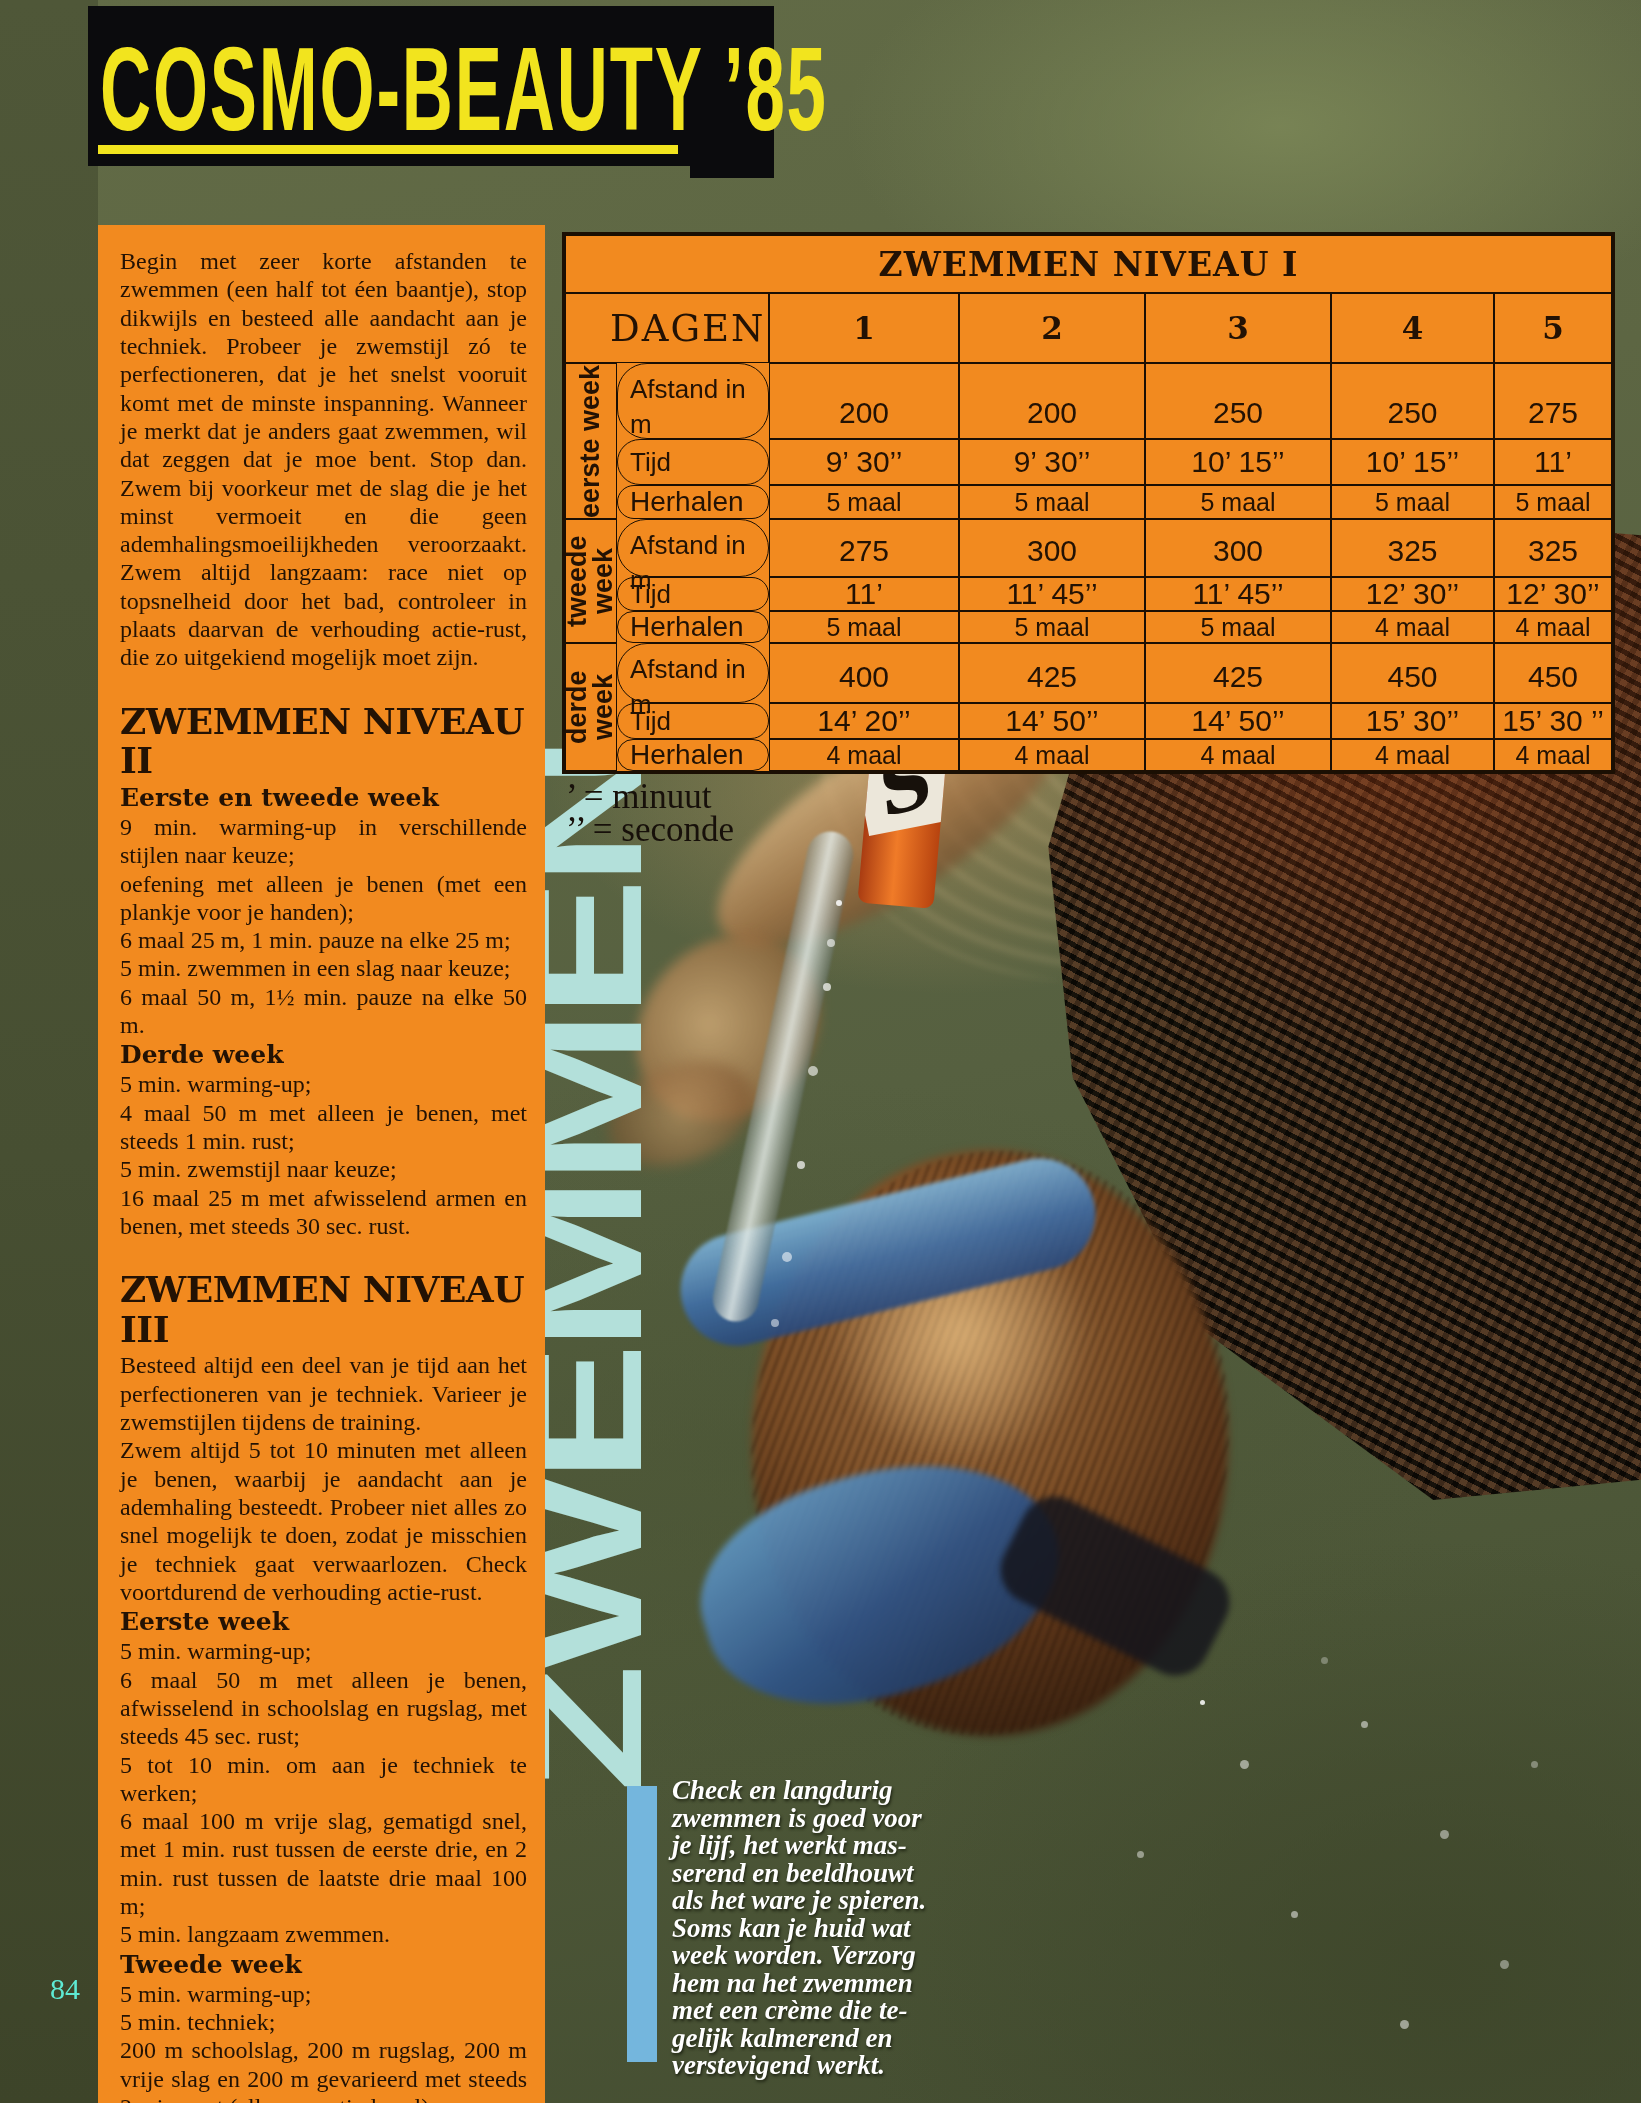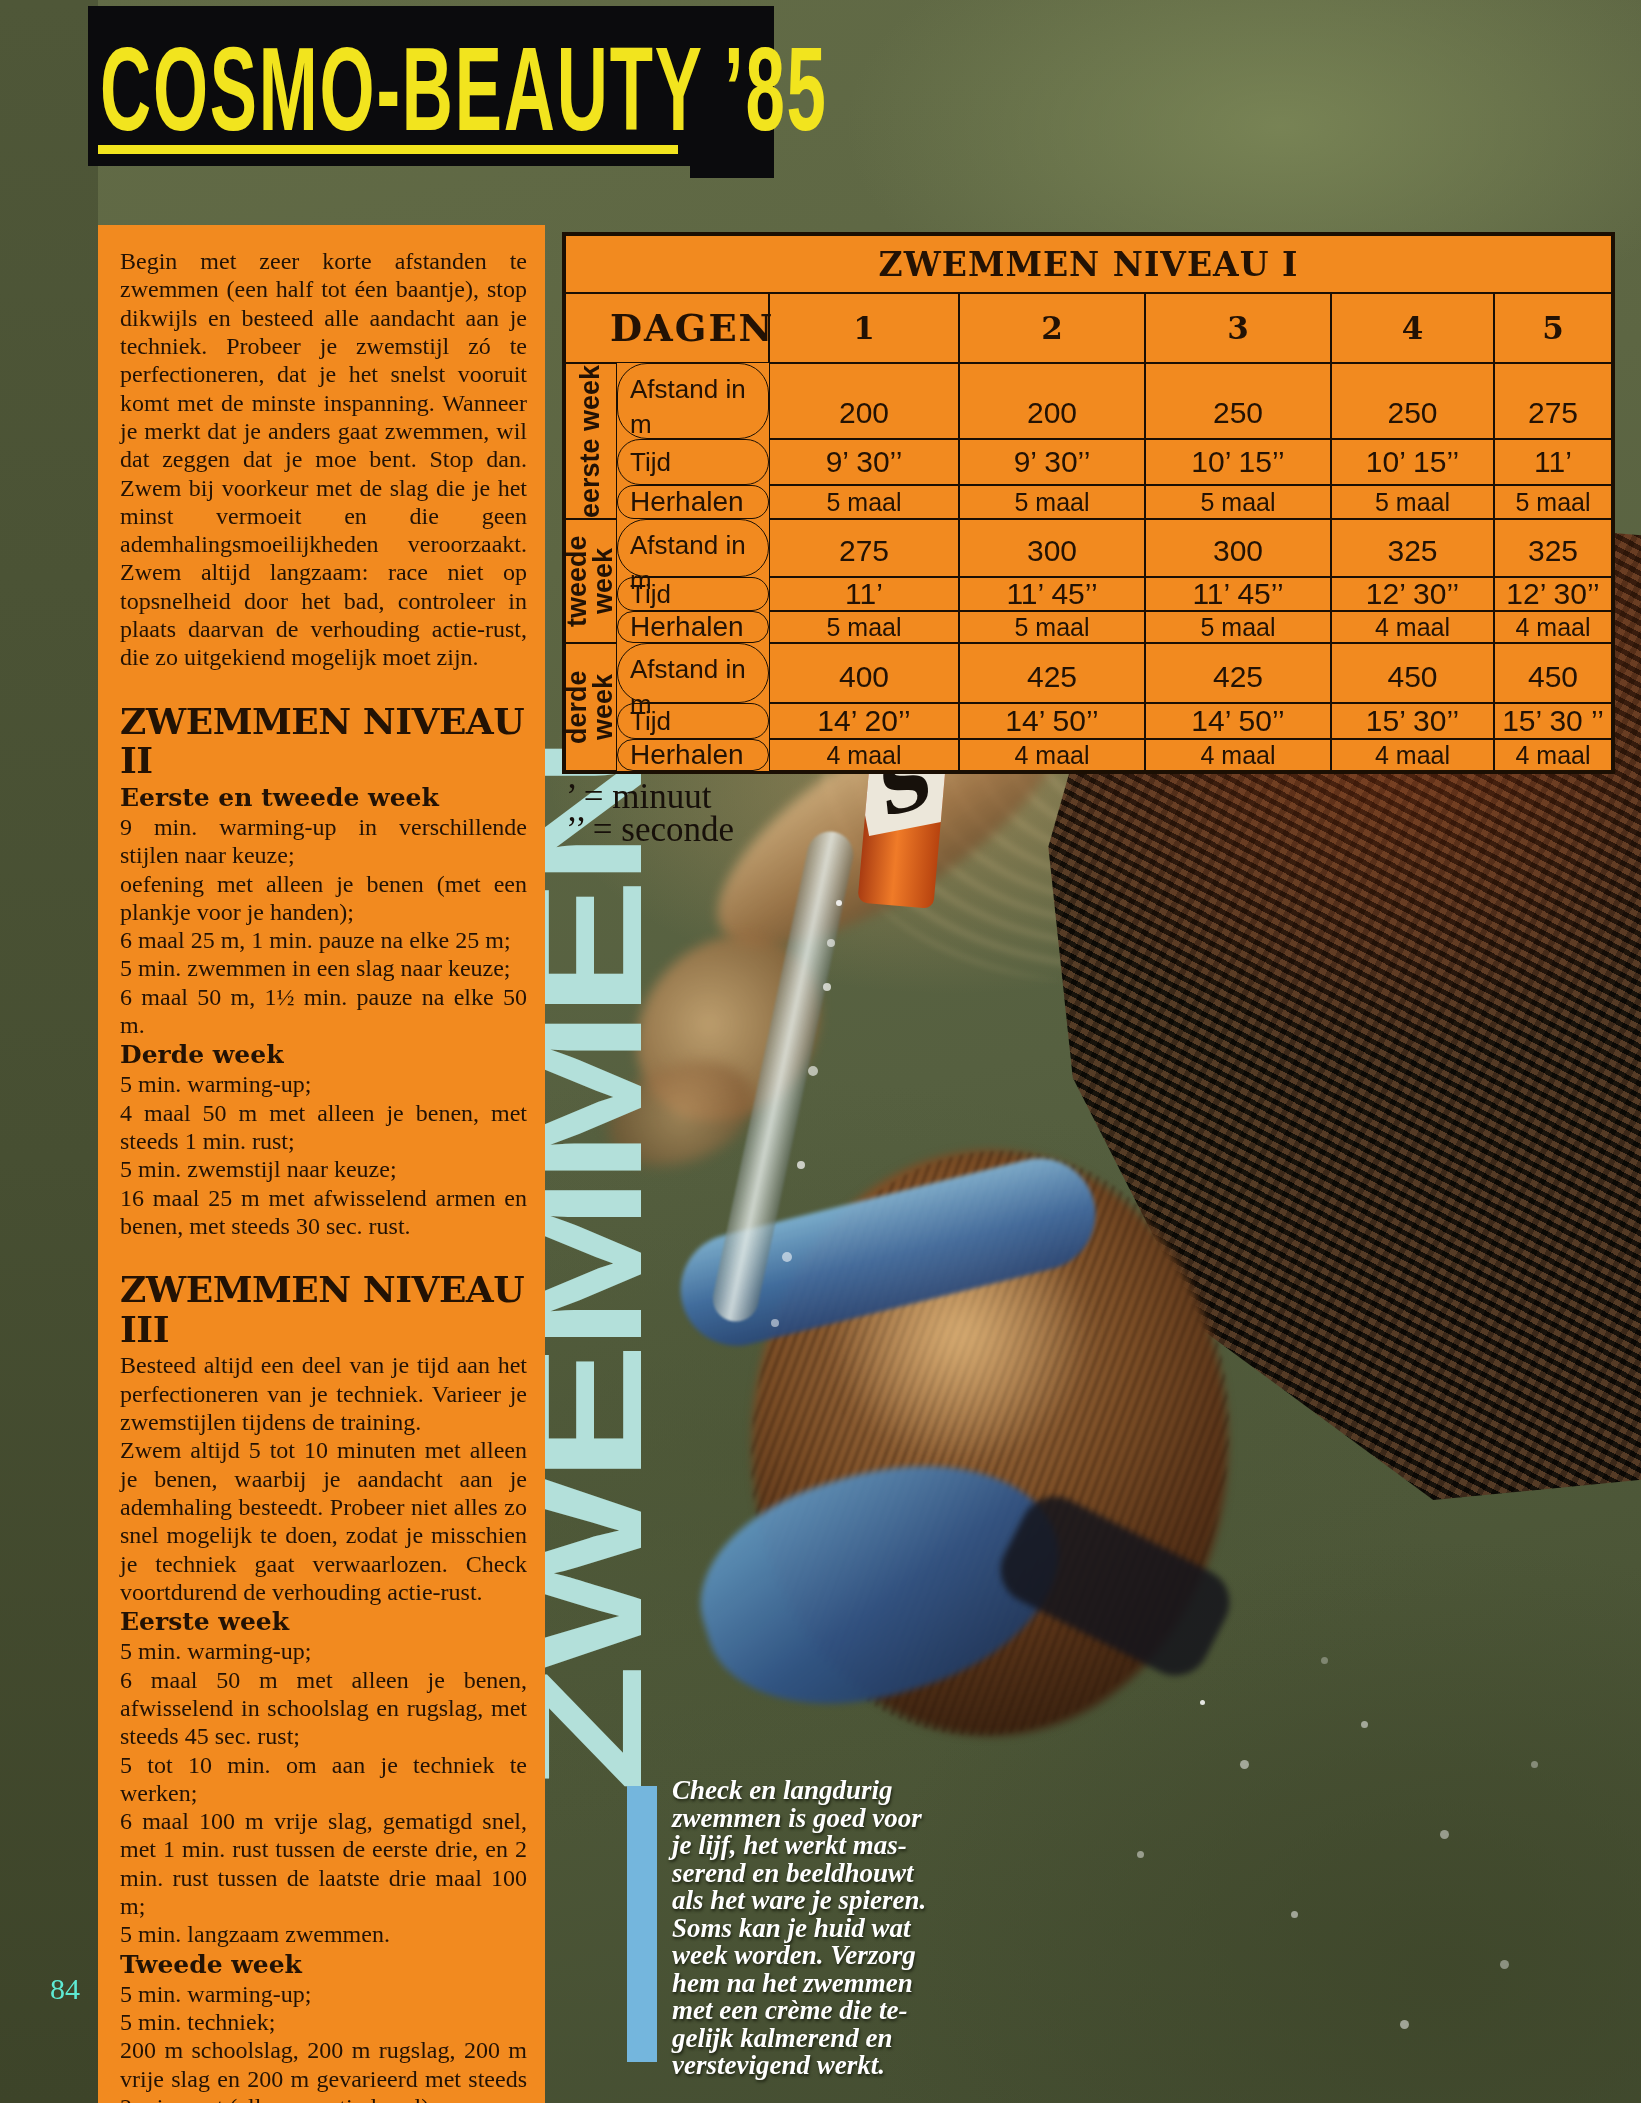--- a/index.html
+++ b/index.html
@@ -93,21 +93,21 @@
   .h2{font-family:"DejaVu Serif",serif;font-weight:700;font-size:25px;line-height:1.2;margin-top:1px;}
   
   .ztable{position:absolute;left:562px;top:232px;z-index:5;display:grid;
     grid-template-columns:52px 152px 190px 186px 186px 163px 118px;
     grid-template-rows:58px 70px 76px 46px 34px 58px 34px 32px 60px 36px 32px;
     background:#f28a1f;border:3px solid #1b0f03;}
   .tc{border:1.5px solid #1b0f03;display:flex;align-items:center;justify-content:center;
     font-family:"Liberation Sans",sans-serif;font-size:30px;color:#231204;}
   .tc.title{font-family:"DejaVu Serif",serif;font-weight:700;font-size:33px;letter-spacing:1px;}
   .tc.corner{justify-content:flex-start;padding-left:44px;font-family:"DejaVu Serif",serif;
-    font-weight:700;font-size:37px;letter-spacing:2px;}
+    font-weight:400;font-size:37px;letter-spacing:2px;}
   .tc.daynum{font-family:"DejaVu Serif",serif;font-weight:700;font-size:31px;}
   .tc.lab{justify-content:flex-start;padding-left:12px;font-size:26px;border-radius:30px;}
   .tc.af{align-items:flex-start;padding-top:8px;line-height:1.35;}
   .tc.vA{align-items:flex-end;padding-bottom:8px;}
   .tc.her{font-size:25px;}
   .tc.herlab{font-size:28px;}
   .tc.week{writing-mode:vertical-rl;transform:rotate(180deg);font-weight:700;font-size:27px;
     line-height:.95;letter-spacing:0;text-align:center;}
   .footnotes{position:absolute;left:566px;top:780px;z-index:5;font-size:35px;line-height:33px;color:#17100a;}
   

